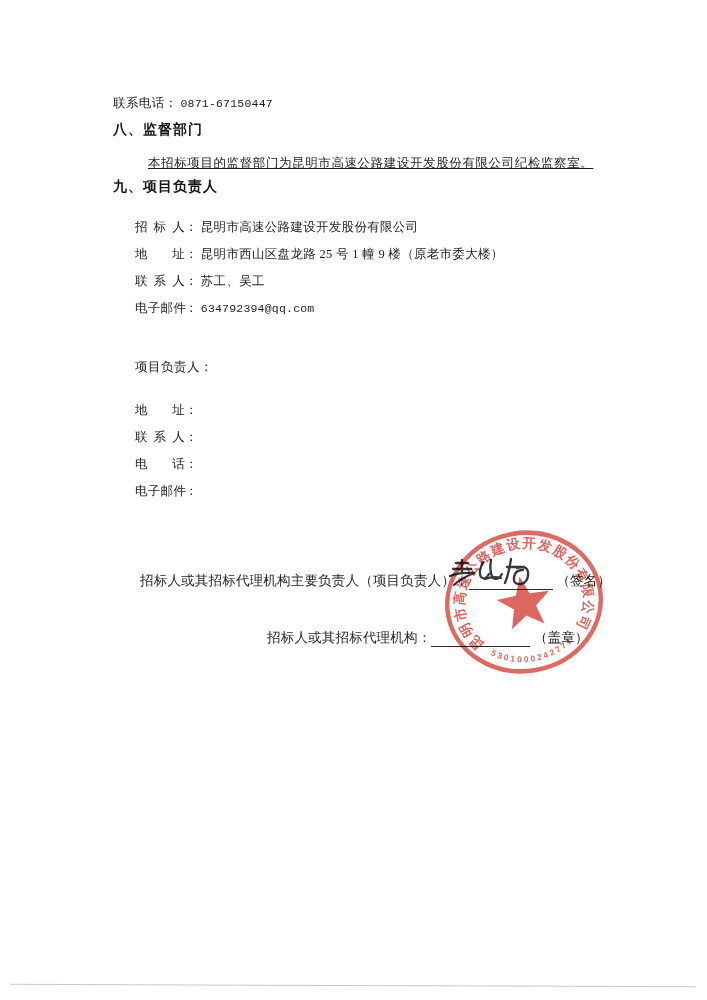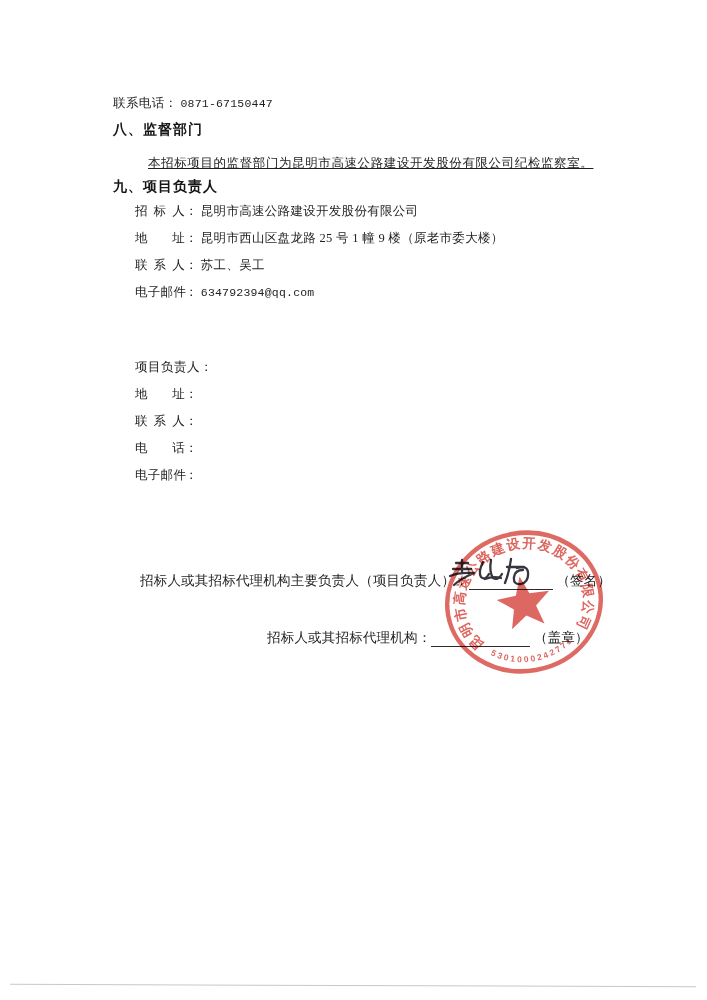--- a/index.html
+++ b/index.html
@@ -16,20 +16,21 @@
   .heading{
     font-family:"Liberation Sans","DejaVu Sans",sans-serif;
     font-weight:bold;font-size:14px;letter-spacing:1px;color:#151515;
   }
   .para{font-size:12.5px;letter-spacing:.6px;}
   .row{height:27px;font-size:12.5px;letter-spacing:.3px;}
   .lbl4{
     display:inline-block;width:50px;
     text-align:justify;text-align-last:justify;
     vertical-align:bottom;
+    margin-top:16px;
   }
   .lblwide{display:inline-block;vertical-align:bottom;letter-spacing:.5px;}
   .colon{display:inline-block;margin-right:3px;}
   .mono{font-family:"Liberation Mono","DejaVu Sans Mono",monospace;font-size:11.5px;letter-spacing:.2px;}
   .sig-line{font-size:13.5px;letter-spacing:.2px;}
   .uline{
     display:inline-block;height:15px;
     border-bottom:1.2px solid #2b2b2b;
     vertical-align:bottom;
   }

